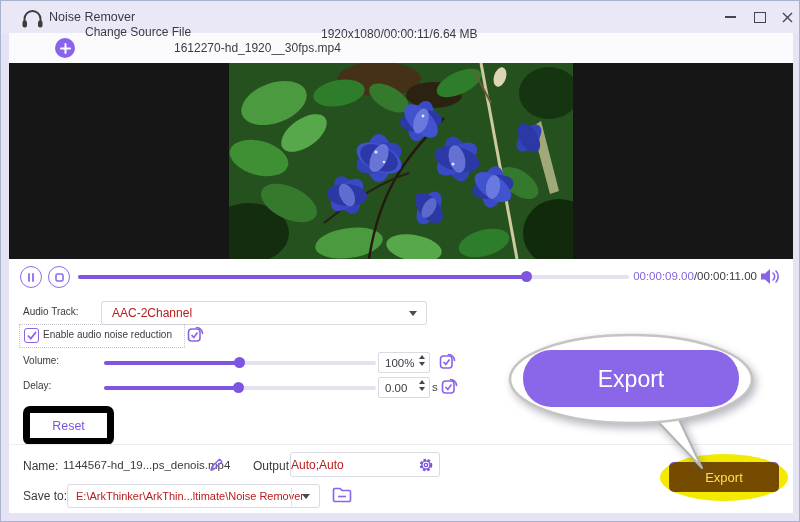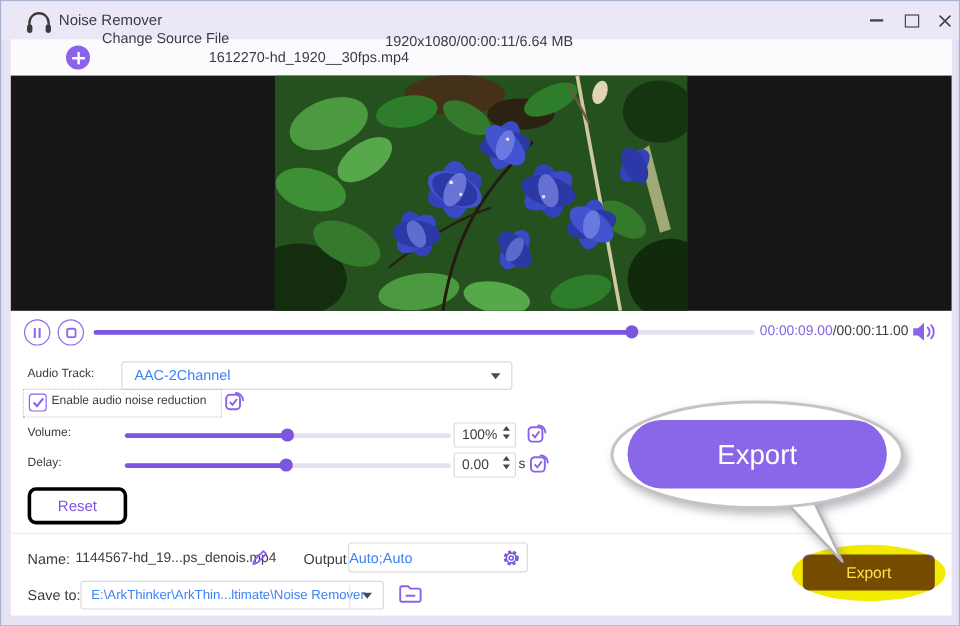--- a/index.html
+++ b/index.html
@@ -23,29 +23,29 @@
   .frame{left:228px;top:62px;width:344px;height:196px;}
   
   .circbtn{width:22px;height:22px;border-radius:50%;border:1.6px solid #8f6af0;background:#fff;display:flex;align-items:center;justify-content:center;box-sizing:border-box;}
   .track{height:3.5px;background:#e4e2ee;border-radius:2px;}
   .fill{height:100%;background:#7d55e0;border-radius:2px;}
   .thumb{position:absolute;width:11px;height:11px;border-radius:50%;background:#7d55e0;}
   .timebar{left:600px;top:269px;width:156px;text-align:right;font-size:11.5px;white-space:nowrap;}
   .tcur{color:#8566e2;} .ttot{color:#3a3a42;}
   
   .flabel{font-size:10px;color:#3a3a42;}
-  .selectbox{background:#fff;border:1px solid #d9d9e2;border-radius:3px;display:flex;align-items:center;font-size:12px;color:#3b82f6;box-sizing:border-box;}
+  .selectbox{background:#fff;border:1px solid #d9d9e2;border-radius:3px;display:flex;align-items:center;font-size:12px;color:#b91c1c;box-sizing:border-box;}
   .caret{width:0;height:0;border-left:4px solid transparent;border-right:4px solid transparent;border-top:5px solid #4a4a52;}
   .checkbox{width:13px;height:13px;border:1.5px solid #8a63ea;border-radius:3px;background:#fff;display:flex;align-items:center;justify-content:center;box-sizing:content-box;}
   .dotted{border:1px dotted #c3c3cf;}
   .spinbox{width:52px;height:21px;border:1px solid #d9d9e2;border-radius:2px;background:#fff;font-size:11.5px;color:#3a3a42;display:flex;align-items:center;padding-left:6px;box-sizing:border-box;}
   .spins{position:absolute;right:4px;top:2px;display:flex;flex-direction:column;gap:3px;}
   .spup{width:0;height:0;border-left:3.5px solid transparent;border-right:3.5px solid transparent;border-bottom:4.5px solid #45454d;}
   .spdn{width:0;height:0;border-left:3.5px solid transparent;border-right:3.5px solid transparent;border-top:4.5px solid #45454d;}
-  .resetbtn{left:22px;top:405px;width:77px;height:25px;border:3px solid #000000;border-radius:7px;background:#fff;
+  .resetbtn{left:22px;top:405px;width:77px;height:25px;border:7px solid #000000;border-radius:7px;background:#fff;
             color:#7d55e0;font-size:12.5px;display:flex;align-items:center;justify-content:center;cursor:default;}
   .divider{left:8px;top:443px;width:784px;height:1px;background:#ececf2;}
   
   .exportbtn{left:668px;top:461px;width:110px;height:30px;background:#7b52e0;border-radius:5px;}
   .exporthl{left:659px;top:453px;width:128px;height:47px;background:#f2ea00;border-radius:50%;mix-blend-mode:multiply;}
   .exportlbl{left:668px;top:461px;width:110px;height:30px;display:flex;align-items:center;justify-content:center;
              color:#ffe14a;font-size:13px;z-index:3;}
   .balloon{left:505px;top:316px;width:290px;height:160px;z-index:5;filter:drop-shadow(3px 4px 4px rgba(90,90,110,.45));}
 </style>
 </head>

